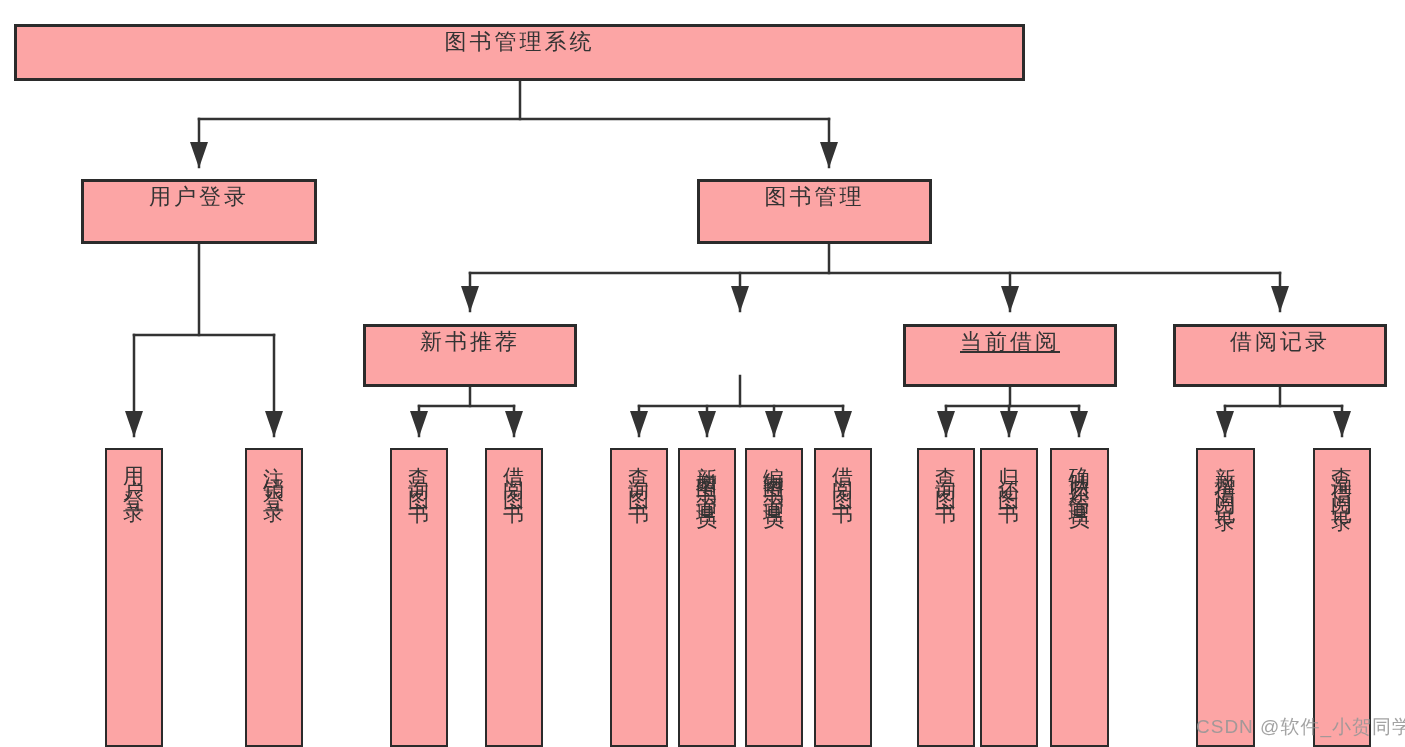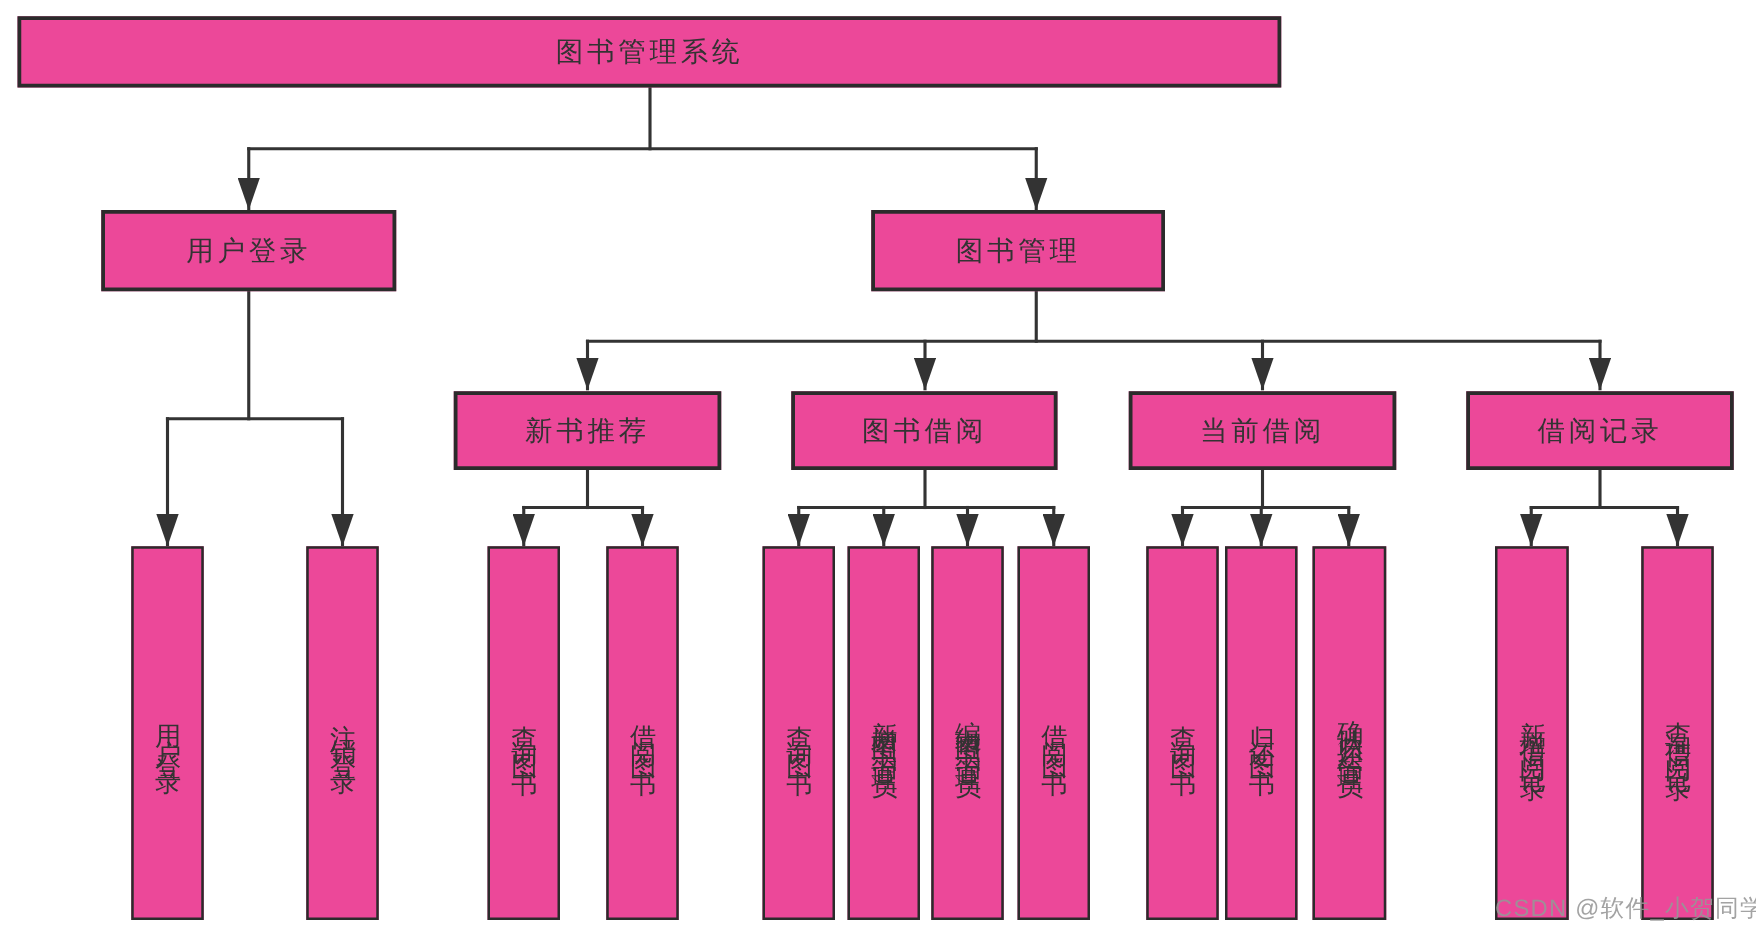--- a/index.html
+++ b/index.html
@@ -13,27 +13,28 @@
   }
   #wires {
     position: absolute;
     left: 0; top: 0;
     width: 1405px; height: 747px;
     z-index: 1;
   }
   .node {
     position: absolute;
     box-sizing: border-box;
-    background: #ec4899;
+    background: #fca5a5;
     border: 3px solid #2b2b2b;
     display: flex;
-    align-items: center;
+    align-items: flex-start;
     justify-content: center;
     color: #333333;
     z-index: 2;
+    margin-top: 11px;
   }
   .hlabel {
     font-size: 22px;
     letter-spacing: 3px;
     white-space: nowrap;
   }
   .leaf {
     border-width: 2.5px;
   }
   .vlabel {
@@ -120,24 +121,21 @@
   <div class="node" style="left:81px; top:168px; width:236px; height:65px;">
     <span class="hlabel">用户登录</span>
   </div>
   <div class="node" style="left:697px; top:168px; width:235px; height:65px;">
     <span class="hlabel">图书管理</span>
   </div>
 
   <div class="node" style="left:363px; top:313px; width:214px; height:63px;font-family:Liberation Serif, serif;">
     <span class="hlabel">新书推荐</span>
   </div>
-  <div class="node" style="left:633px; top:313px; width:213px; height:63px;">
-    <span class="hlabel">图书借阅</span>
-  </div>
-  <div class="node" style="left:903px; top:313px; width:214px; height:63px;">
+  <div class="node" style="left:903px; top:313px; width:214px; height:63px;text-decoration:underline;">
     <span class="hlabel">当前借阅</span>
   </div>
   <div class="node" style="left:1173px; top:313px; width:214px; height:63px;">
     <span class="hlabel">借阅记录</span>
   </div>
 
   <div class="node leaf" style="left:105px; top:437px; width:58px; height:299px;">
     <span class="vlabel s4">用户登录</span>
   </div>
   <div class="node leaf" style="left:245px; top:437px; width:58px; height:299px;">

